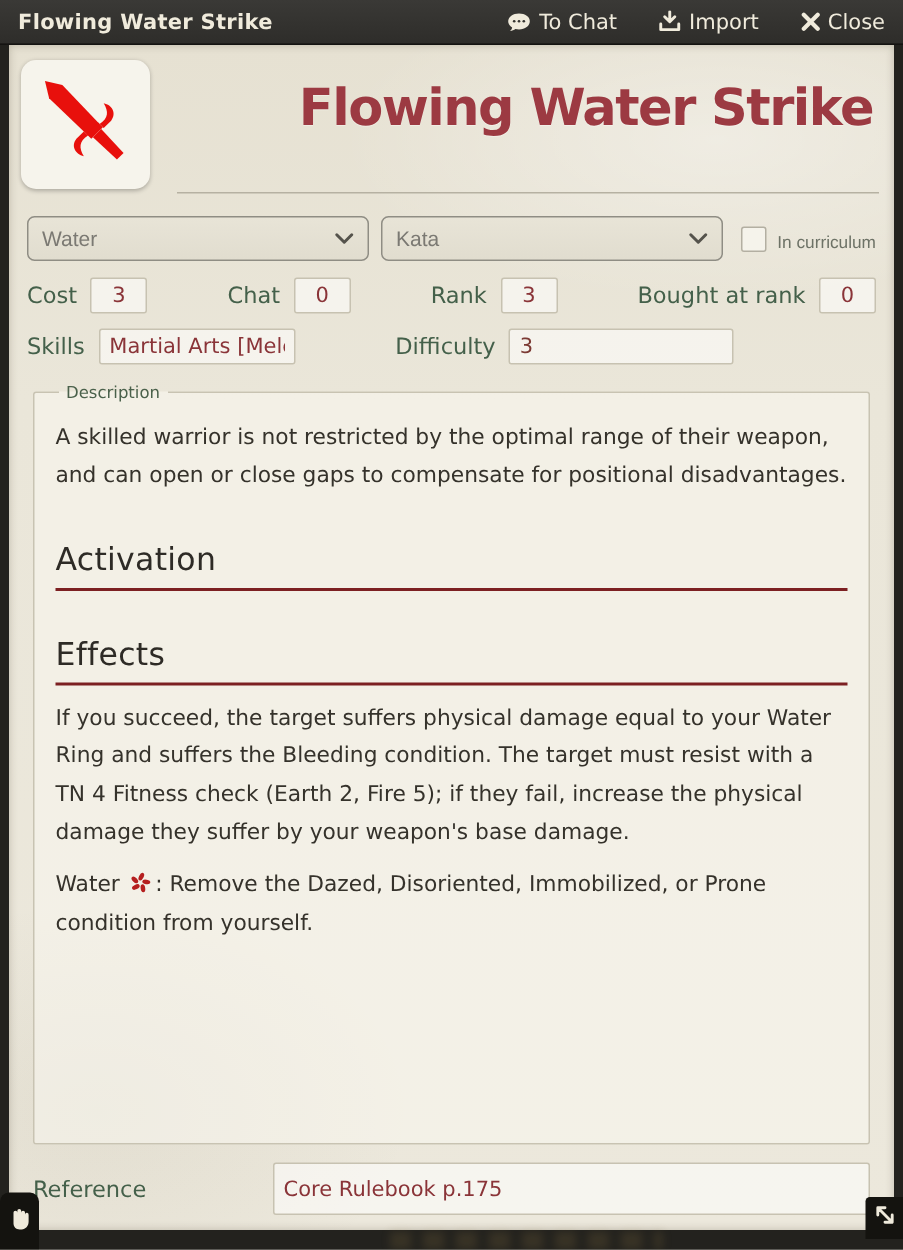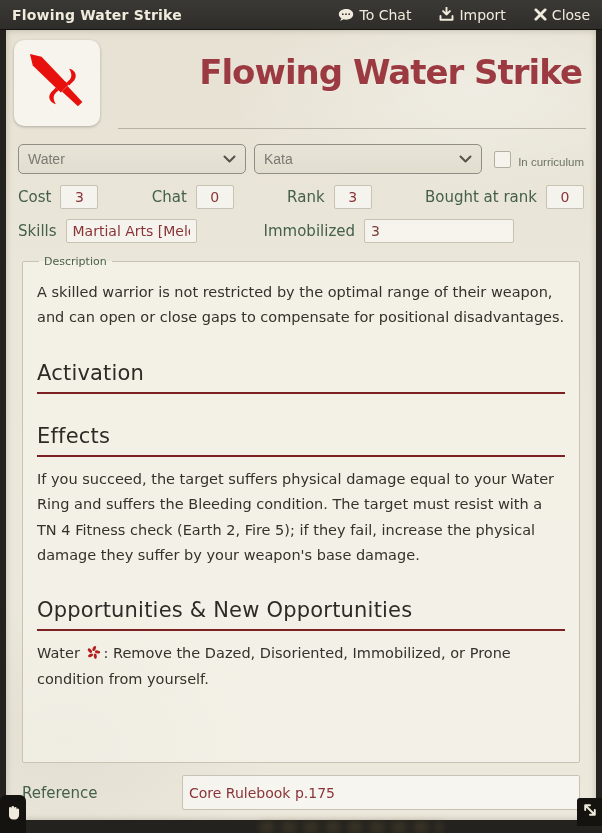--- a/index.html
+++ b/index.html
@@ -228,36 +228,35 @@
         </div>
         <div class="stat">
           <span class="lbl">Bought at rank</span>
           <input class="field num" value="0" style="">
         </div>
       </div>
 
       <div class="row row-skills">
         <span class="lbl">Skills</span>
         <input class="field skills-input" value="Martial Arts [Melee]" style="">
-        <span class="lbl diff-label">Immobilized</span>
+        <span class="lbl diff-label">Difficulty</span>
         <input class="field diff-input" value="3" style="">
       </div>
     </div>
 
     <fieldset class="desc">
       <legend>Description</legend>
 
       <p class="body-text">A skilled warrior is not restricted by the optimal range of their weapon, and can open or close gaps to compensate for positional disadvantages.</p>
 
       <h2 class="section-h">Activation</h2>
 
       <h2 class="section-h">Effects</h2>
       <p class="body-text">If you succeed, the target suffers physical damage equal to your Water Ring and suffers the Bleeding condition. The target must resist with a TN 4 Fitness check (Earth 2, Fire 5); if they fail, increase the physical damage they suffer by your weapon's base damage.</p>
 
-      <h2 class="section-h">Opportunities &amp; New Opportunities</h2>
       <p class="body-text"><span>Water </span><span class="opp-glyph"><svg width="17" height="17" viewBox="0 0 100 100">
               <g fill="#b51f1f">
                 <g transform="rotate(10 50 50)">
                   <ellipse cx="50" cy="26" rx="9" ry="16" transform="rotate(18 50 26)"></ellipse>
                 </g>
                 <g transform="rotate(82 50 50)">
                   <ellipse cx="50" cy="26" rx="9" ry="16" transform="rotate(18 50 26)"></ellipse>
                 </g>
                 <g transform="rotate(154 50 50)">
                   <ellipse cx="50" cy="26" rx="9" ry="16" transform="rotate(18 50 26)"></ellipse>

